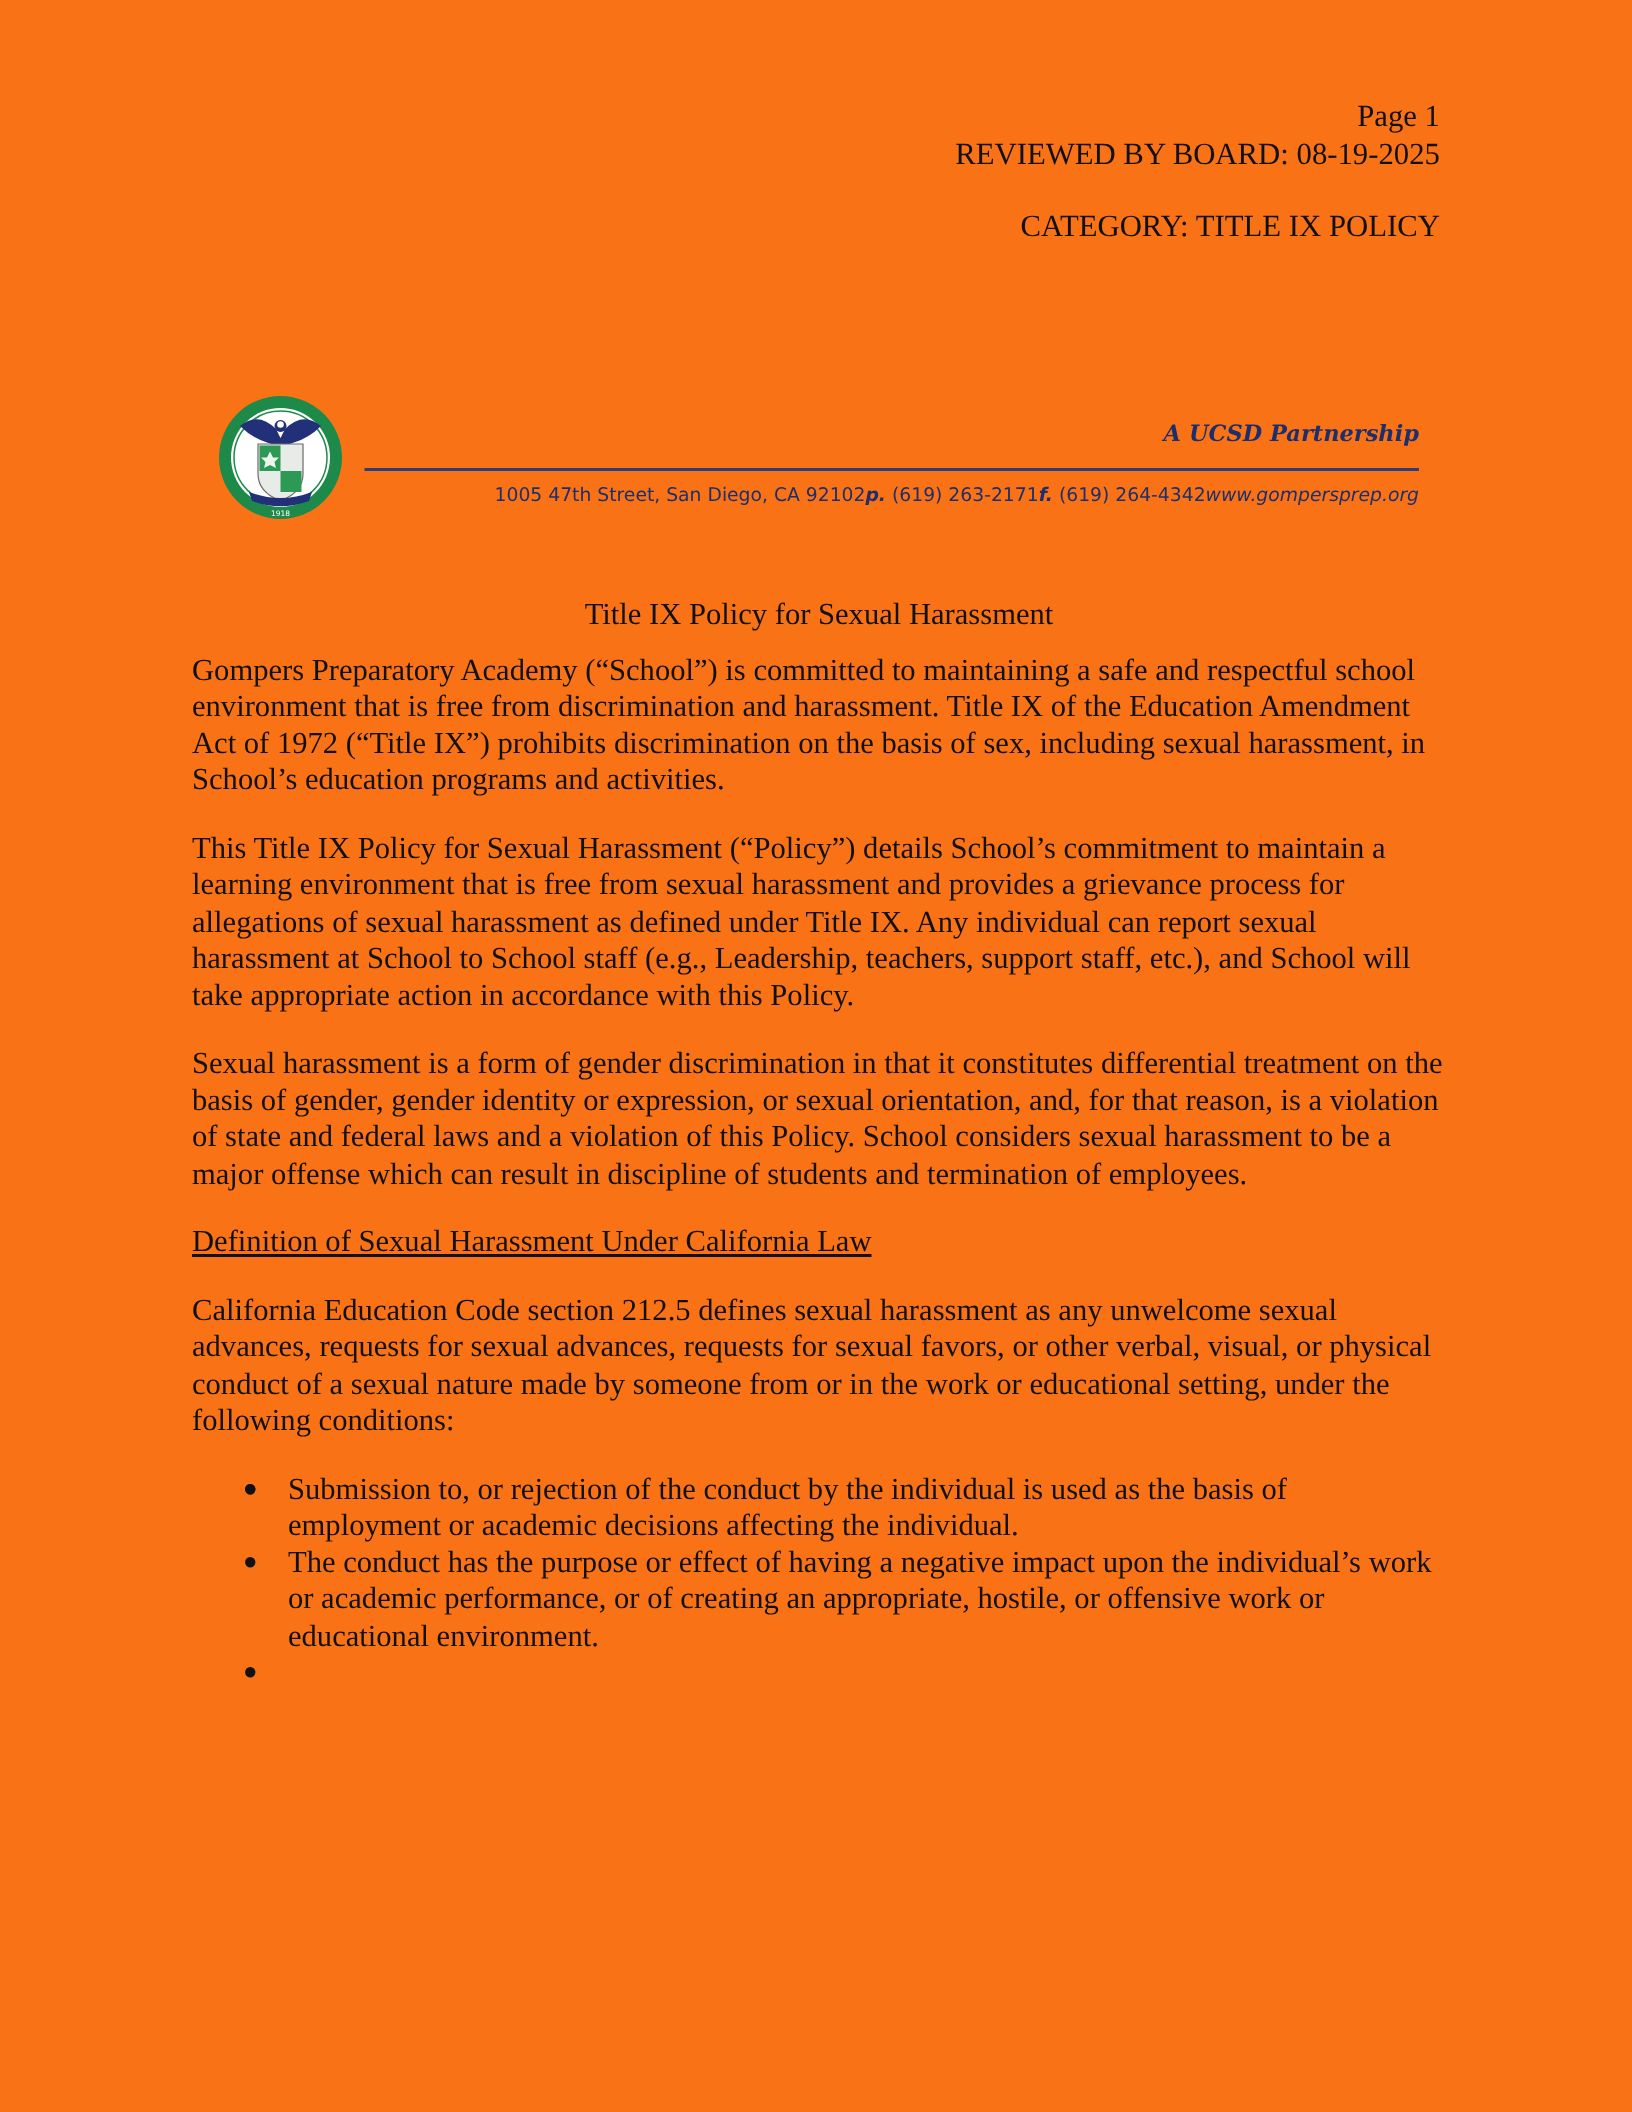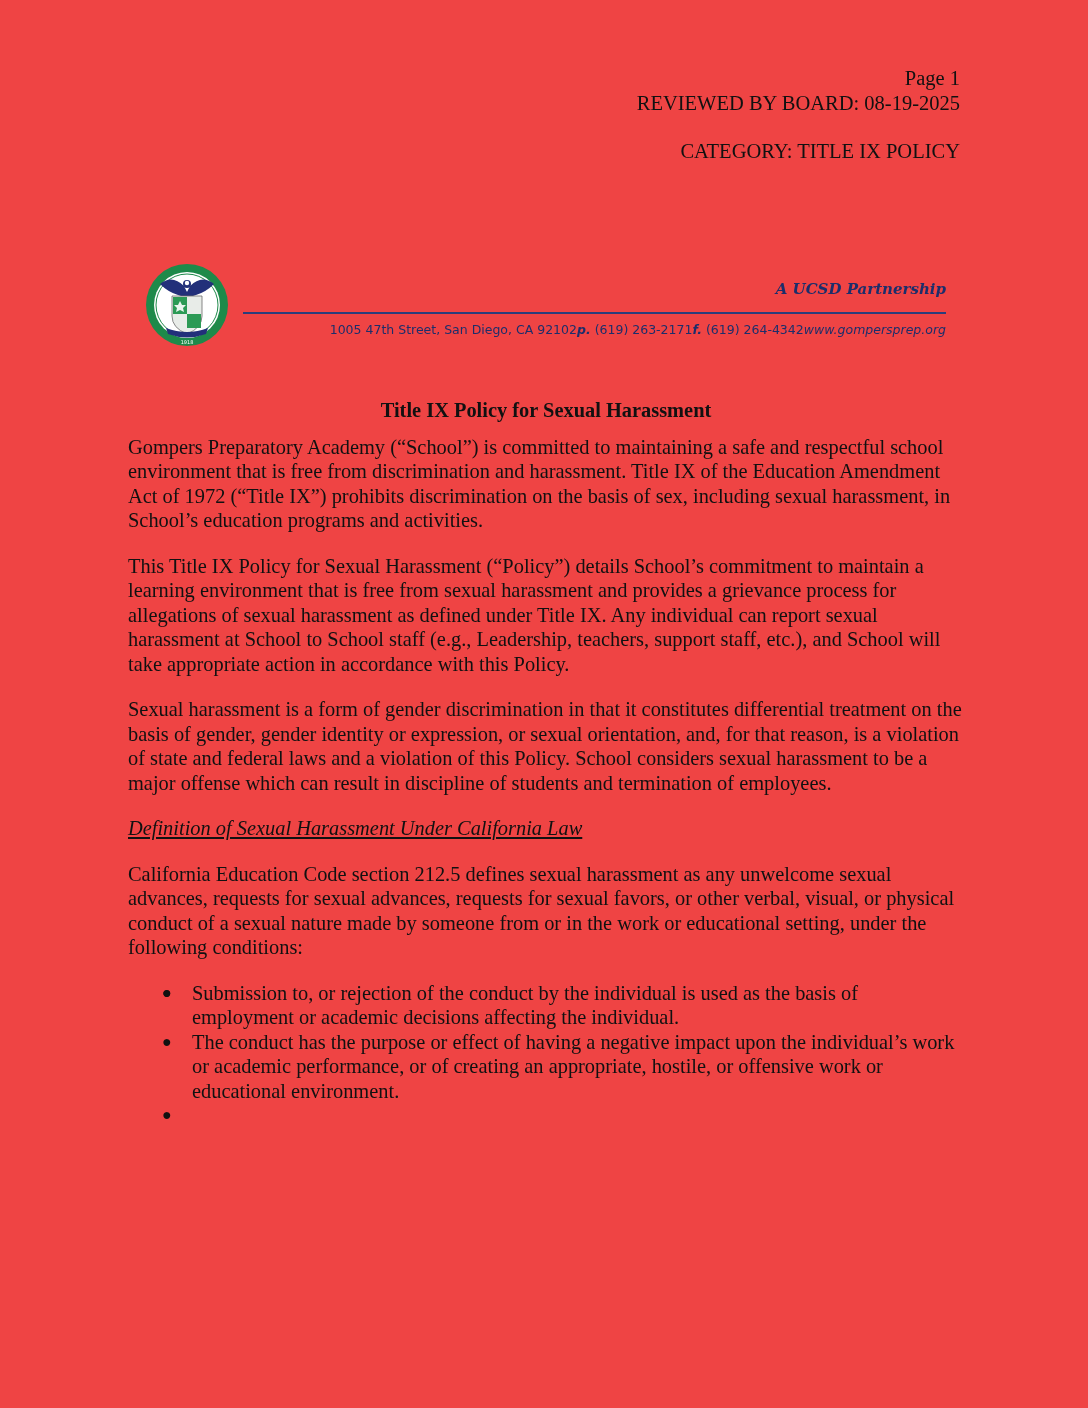--- a/index.html
+++ b/index.html
@@ -12,21 +12,21 @@
       height: 1408px;
       position: relative;
       overflow: hidden;
       font-family: "Liberation Serif", "DejaVu Serif", serif;
       color: #111111;
     }
     .page {
       position: absolute;
       left: 0; top: 0;
       width: 1088px; height: 1408px;
-      background: #ef4444;
+      background: #f97316;
     }
     .meta-block {
       position: absolute;
       right: 128px;
       top: 66px;
       text-align: right;
       font-size: 20.5px;
       line-height: 24.5px;
     }
     .meta-block .category {
@@ -99,28 +99,27 @@
     .content {
       position: absolute;
       left: 128px;
       top: 398px;
       width: 836px;
       font-size: 20.4px;
       line-height: 24.5px;
     }
     .doc-title {
       text-align: center;
-      font-weight: bold;
+      font-weight: normal;
       margin: 0;
     }
     .para {
       margin: 12px 0 21px 0;
     }
     .section-heading {
-      font-style: italic;
       text-decoration: underline;
       margin: 0 0 21px 0;
     }
     .bullets {
       list-style: none;
       margin: 0;
       padding: 0 0 0 64px;
     }
     .bullets li {
       position: relative;

